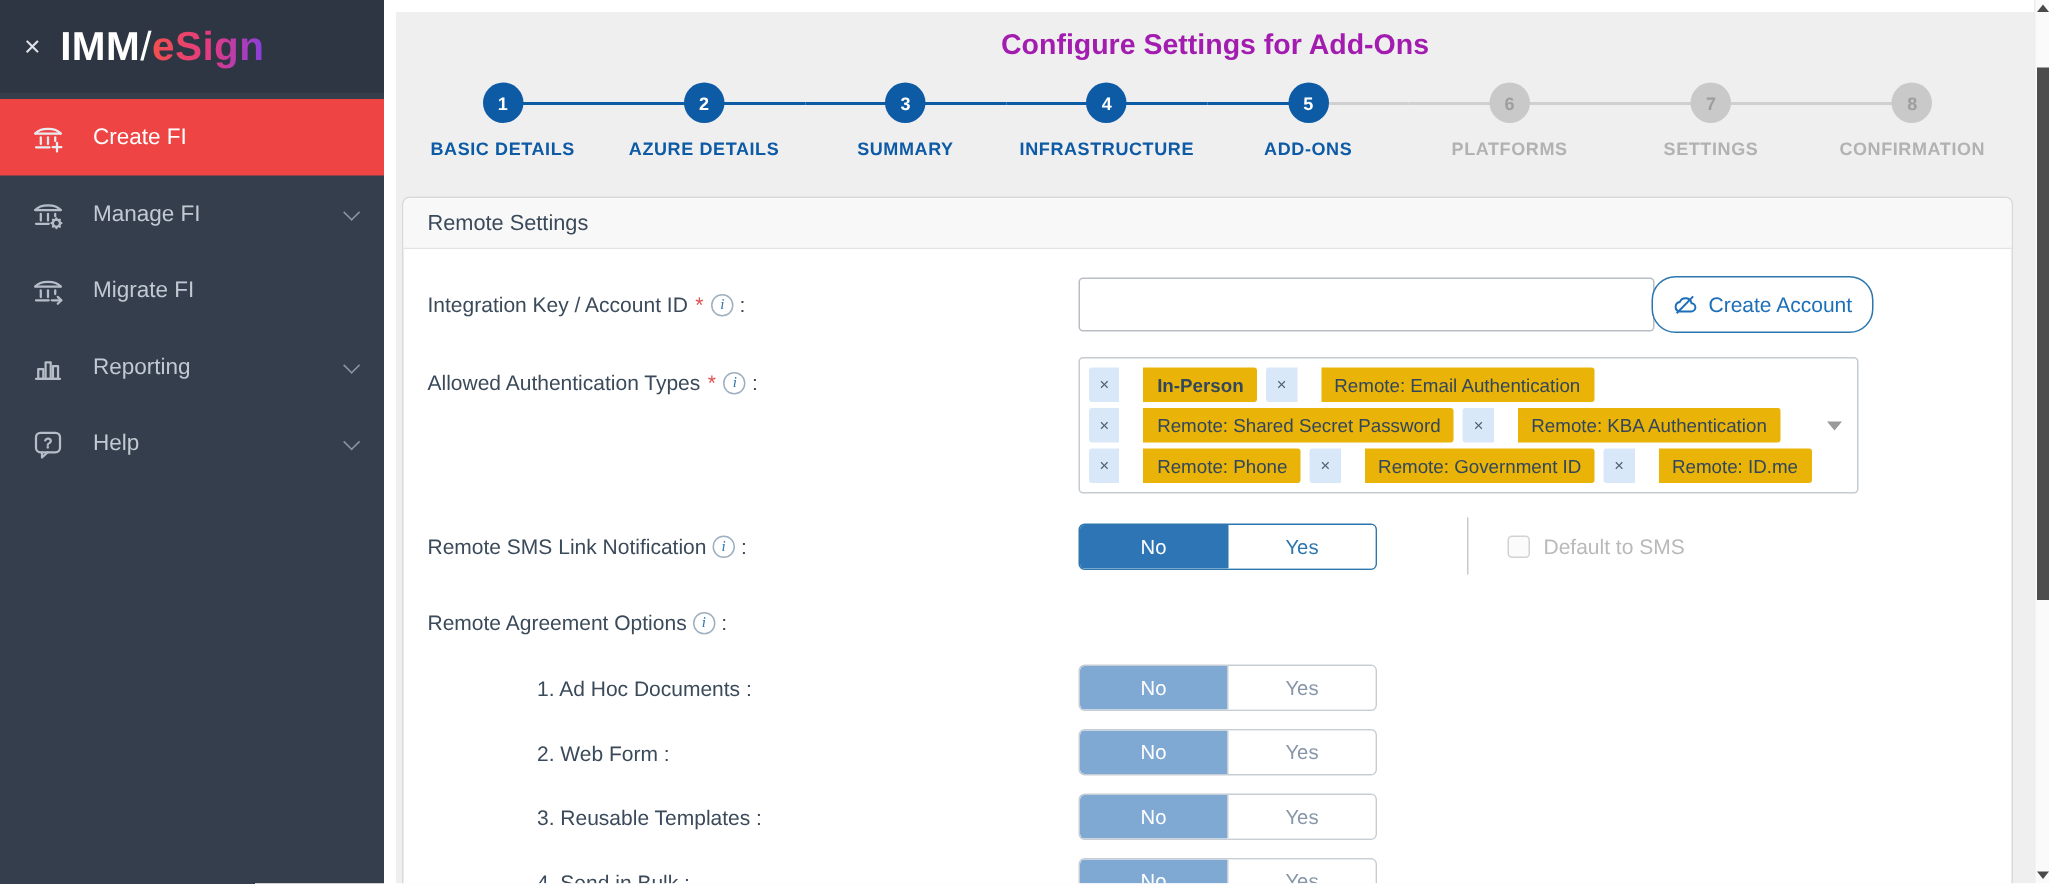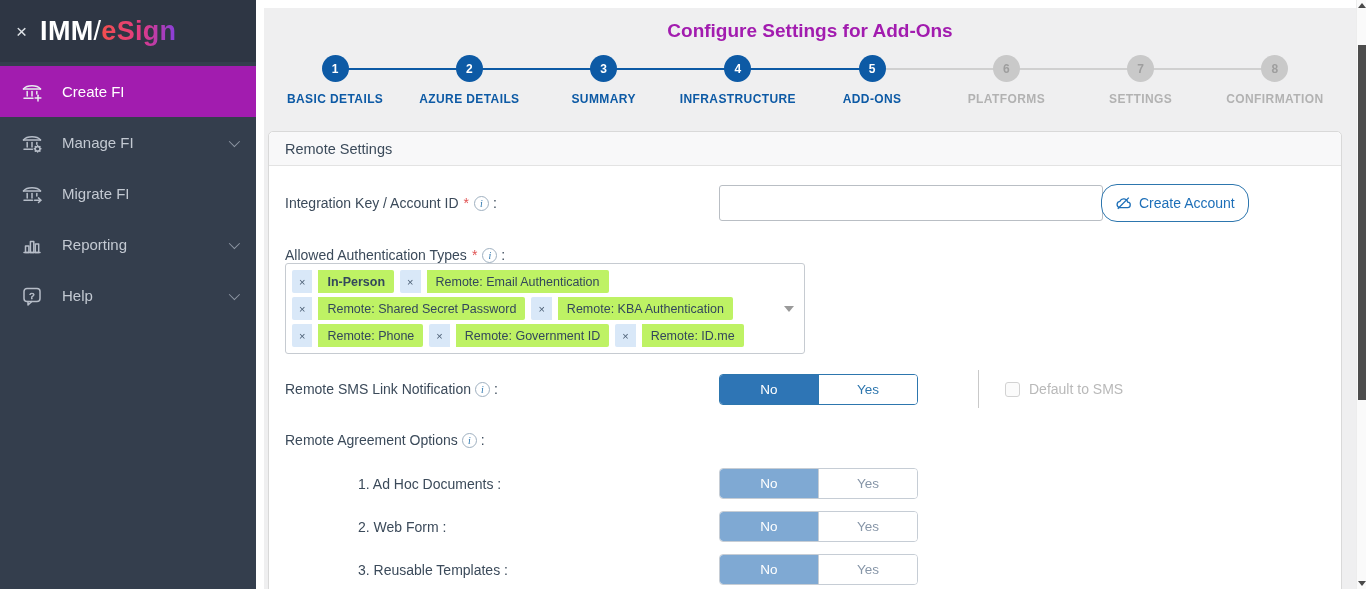--- a/index.html
+++ b/index.html
@@ -12,21 +12,21 @@
   .sidebar-header { height:62px; background:#2e3644; display:flex; align-items:center; padding:0 16px; gap:13px; flex-shrink:0; }
   .close-x { color:#dfe3e8; font-size:19px; font-weight:400; cursor:pointer; line-height:1; }
   .logo { font-size:27px; font-weight:800; letter-spacing:.3px; white-space:nowrap; }
   .logo .imm { color:#ffffff; }
   .logo .slash { color:#ffffff; font-weight:400; }
   .logo .esign { background:linear-gradient(95deg,#f4504b 0%,#e03a86 55%,#8340e0 100%);
     -webkit-background-clip:text; background-clip:text; color:transparent; }
   .nav { padding-top:4px; }
   .nav-item { height:51px; display:flex; align-items:center; gap:17px; padding:0 19px;
     color:#c3c9d2; font-size:15px; font-weight:500; cursor:pointer; }
-  .nav-item.active { background:#a21caf; color:#ffffff; }
+  .nav-item.active { background:#ef4444; color:#ffffff; }
   .nav-icon { width:26px; height:26px; flex-shrink:0; display:flex; align-items:center; justify-content:center; }
   .nav-icon svg { stroke:#b6bdc8; fill:none; stroke-width:1.5; stroke-linecap:round; stroke-linejoin:round; }
   .nav-item.active .nav-icon svg { stroke:#e8ebef; }
   .chev { margin-left:auto; width:8px; height:8px; border-right:1.6px solid #8d96a3;
     border-bottom:1.6px solid #8d96a3; transform:rotate(45deg) translateY(-2px); }
 
   
   .main { flex:1; position:relative; background:#ffffff; overflow:hidden; }
   .page { position:absolute; left:8px; top:8px; right:10px; bottom:0; background:#efeff0; overflow:hidden; }
   .page-title { text-align:center; margin-top:12px; font-size:19px; font-weight:700; color:#a21caf; }
@@ -45,21 +45,21 @@
   .step-label { margin-top:9px; font-size:12px; font-weight:600; letter-spacing:.4px; color:#0d5aa5; }
   .step.pending .step-label { color:#b2b2b2; }
 
   
   .card { background:#fff; border:1px solid #d9d9d9; border-radius:5px 5px 0 0; margin:25px 14px 0 4px; height:500px; }
   .card-header { padding:9px 16px 8px; background:#f8f8f9; border-bottom:1px solid #e3e3e3;
     border-radius:5px 5px 0 0; font-size:14.5px; color:#3b4a5a; }
   .card-body { padding:18px 16px 0; }
 
   .form-row { display:flex; align-items:center; margin-bottom:16px; }
-  .form-row.top { align-items:flex-start;flex-direction:column; }
+  .form-row.top { align-items:flex-start; }
   .label-col { width:434px; flex-shrink:0; font-size:14px; color:#3b4a5a; display:flex; align-items:center; }
   .form-row.top .label-col { padding-top:9px; }
   .label-col .req { color:#e05252; margin:0 1px 0 5px; }
   .label-col .colon { margin-left:4px; }
   .info-icon { display:inline-flex; width:15px; height:15px; margin-left:4px; border:1px solid #9fb0c0;
     border-radius:50%; color:#2d76ae; font-size:10px; font-style:italic;
     font-family:"Liberation Serif", serif; align-items:center; justify-content:center; cursor:pointer; flex-shrink:0; }
   .indent { padding-left:73px; }
 
   
@@ -68,22 +68,22 @@
     font-size:14px; padding:0 10px; outline:none; }
   .create-btn { height:38px; margin-left:-2px; padding:0 13px; background:#fff; border:1px solid #2d76ae;
     border-radius:16px; color:#1d6fb8; font-size:14px; display:inline-flex; align-items:center; gap:7px; cursor:pointer; }
 
   
   .multiselect { position:relative; width:520px; min-height:85px; background:#fff; border:1px solid #c6cbd1;
     border-radius:3px; padding:6px 28px 6px 6px; display:flex; flex-wrap:wrap; gap:4px 6px; align-content:flex-start; cursor:pointer; }
   .tag { display:inline-flex; height:23px; font-size:12.5px; color:#33475b; }
   .tag-x { display:flex; align-items:center; background:#d9e8f8; padding:0 7px; border-radius:2px 0 0 2px;
     color:#4a5d73; font-size:11px; cursor:pointer; }
-  .tag-label { display:flex; align-items:center; background:#bef264; padding:0 9px;
-    border-radius:0 2px 2px 0; margin-left:6px; white-space:nowrap; }
+  .tag-label { display:flex; align-items:center; background:#eab308; padding:0 9px;
+    border-radius:0 2px 2px 0; margin-left:16px; white-space:nowrap; }
   .tag.bold .tag-label { font-weight:700; }
   .ms-caret { position:absolute; right:10px; top:50%; margin-top:-3px; width:0; height:0;
     border-left:5px solid transparent; border-right:5px solid transparent; border-top:6px solid #9a9a9a; cursor:pointer; }
 
   
   .toggle { display:inline-flex; width:199px; height:31px; border-radius:4px; overflow:hidden;
     font-size:13.5px; font-weight:400; flex-shrink:0; }
   .seg { flex:1; display:flex; align-items:center; justify-content:center; cursor:pointer; }
   .toggle.primary { border:1px solid #2d76ae; }
   .toggle.primary .seg.no { background:#2e75b5; color:#fff; }

